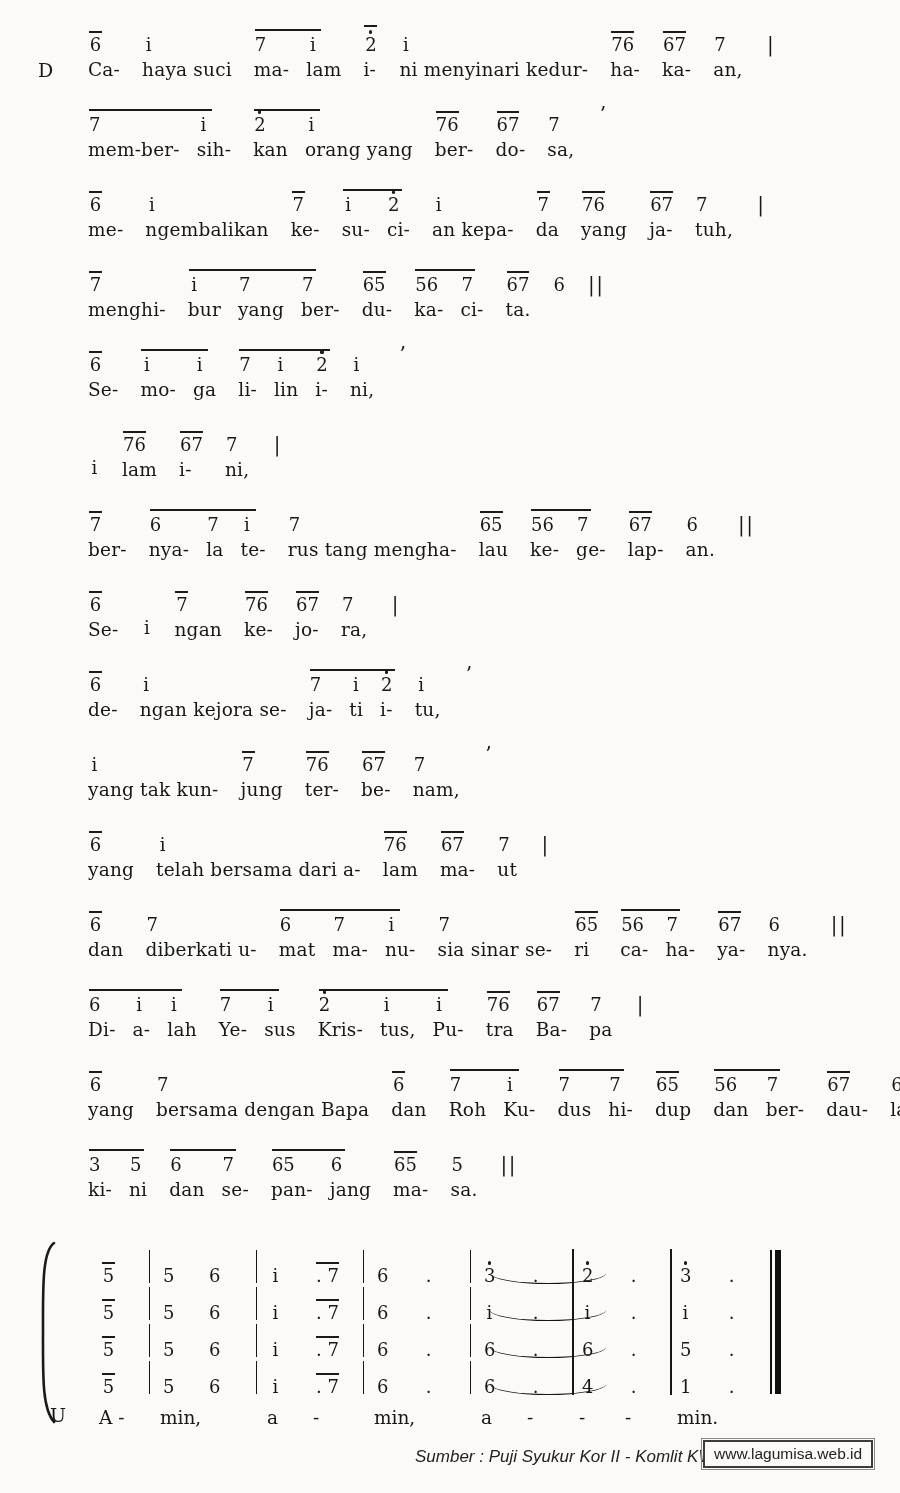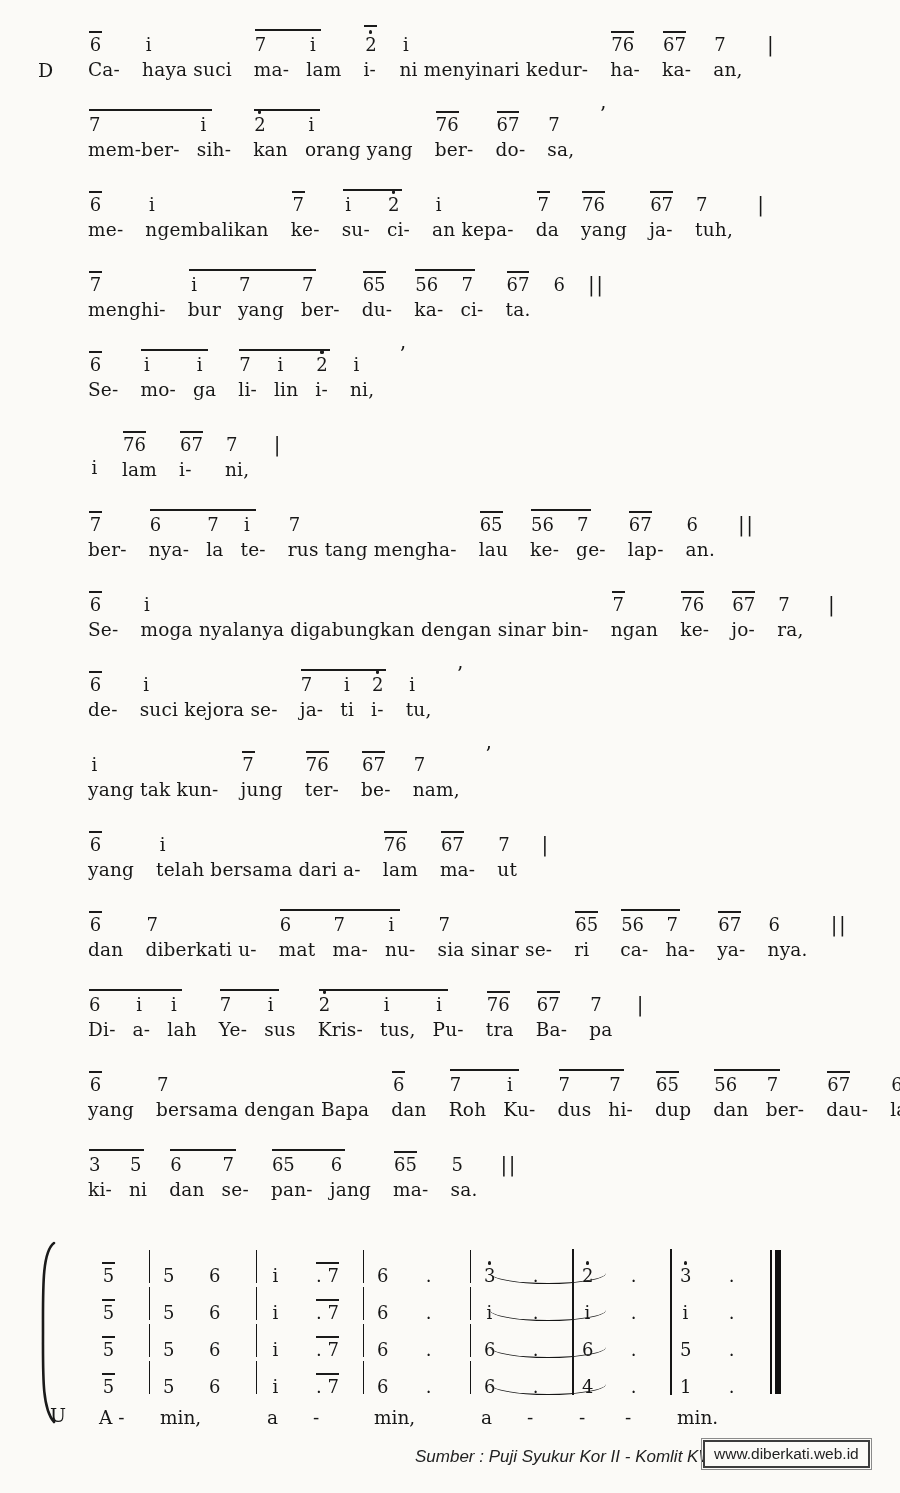--- a/index.html
+++ b/index.html
@@ -741,21 +741,20 @@
               <div class="lrow">Se-</div>
             </div>
           </div>
           <div class="grp">
             <div class="cell">
               <div class="nrow">
                 <span class="tok">
                   <span class="tdig">i</span>
                 </span>
               </div>
-              <div class="lrow">moga nyalanya digabungkan dengan sinar bin-</div>
             </div>
           </div>
           <div class="grp">
             <div class="cell">
               <div class="nrow">
                 <span class="tok ol">
                   <span class="tbar"></span>
                   <span class="tdig">7</span>
                 </span>
               </div>
@@ -819,21 +818,21 @@
               <div class="lrow">de-</div>
             </div>
           </div>
           <div class="grp">
             <div class="cell">
               <div class="nrow">
                 <span class="tok">
                   <span class="tdig">i</span>
                 </span>
               </div>
-              <div class="lrow">suci kejora se-</div>
+              <div class="lrow">ngan kejora se-</div>
             </div>
           </div>
           <div class="grp beamed">
             <div class="beamline" style="width: 85px;"></div>
             <div class="cell">
               <div class="nrow">
                 <span class="tok">
                   <span class="tdig">7</span>
                 </span>
               </div>
@@ -1787,15 +1786,15 @@
         <div class="alyr" style="grid-area: 5 / 9;">min,</div>
         <div class="alyr" style="grid-area: 5 / 12;">a</div>
         <div class="alyr" style="grid-area: 5 / 13;">-</div>
         <div class="alyr" style="grid-area: 5 / 15;">-</div>
         <div class="alyr" style="grid-area: 5 / 16;">-</div>
         <div class="alyr" style="grid-area: 5 / 18;">min.</div>
       </div>
   </div>
 
   <div class="footer-src">Sumber : Puji Syukur Kor II - Komlit KWI</div>
-  <div class="footer-box">www.diberkati.web.id</div>
+  <div class="footer-box">www.lagumisa.web.id</div>
 
 </div>
 
 </body></html>

